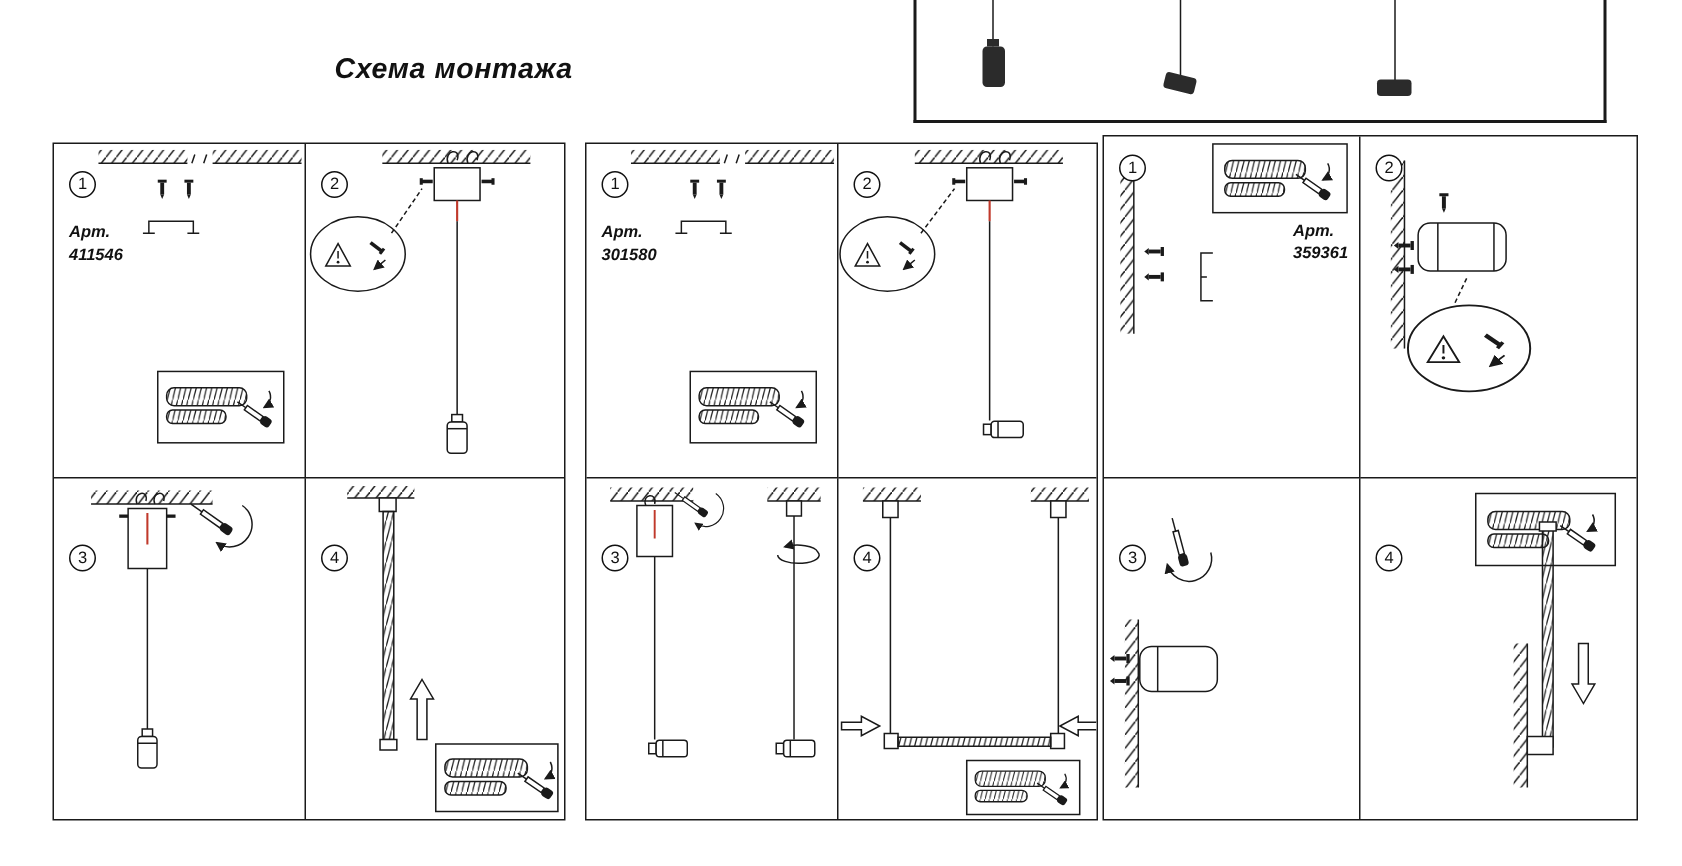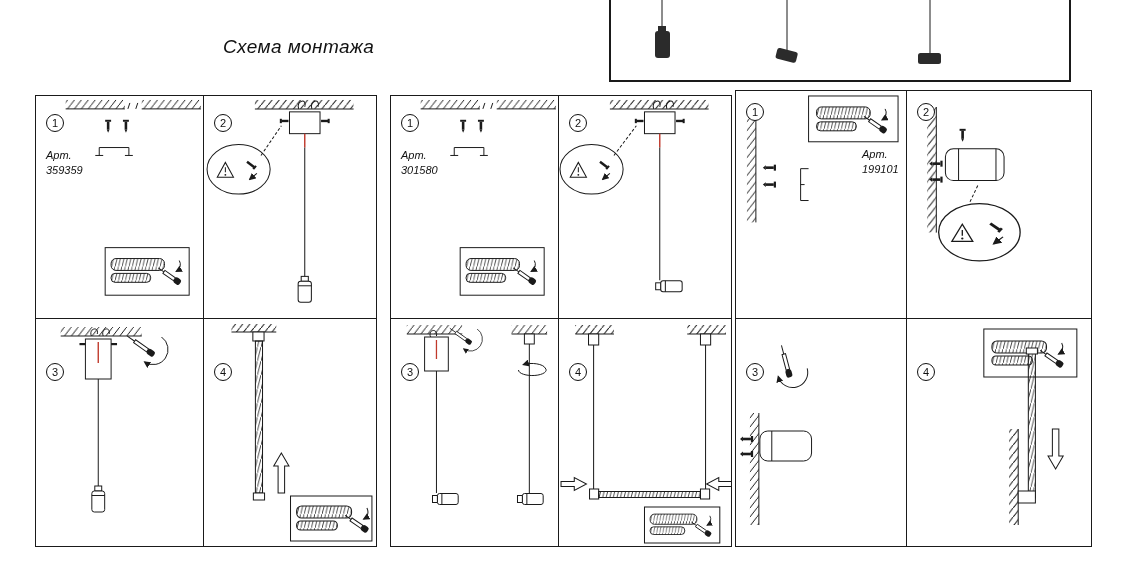--- a/index.html
+++ b/index.html
@@ -1,21 +1,21 @@
 <!DOCTYPE html>
 <html><head>
 <meta charset="utf-8">
 <style>
   html,body{margin:0;padding:0}
   body{
     width:1121px;height:577px;position:relative;background:#fff;
     font-family:"Liberation Sans",sans-serif;color:#111;overflow:hidden;
   }
   .title{
-    position:absolute;left:223px;top:36px;font-size:19px;font-weight:normal;
+    position:absolute;left:223px;top:36px;font-size:19px;font-weight:bold;
     font-style:italic;letter-spacing:.4px;
   }
   .display-box{
     position:absolute;left:609px;top:0;width:458px;height:80px;background:#fff;
     border:2px solid #1a1a1a;border-top:none;
   }
   .panel{
     position:absolute;background:#fff;border:1.5px solid #1a1a1a;
     display:grid;
   }
@@ -25,21 +25,21 @@
   .cell{position:relative;overflow:hidden}
   .cell.br{border-right:1.2px solid #1a1a1a}
   .cell.bb{border-bottom:1.2px solid #1a1a1a}
   .badge{
     position:absolute;left:10px;top:18px;width:16px;height:16px;
     border:1.2px solid #111;border-radius:50%;font-size:11px;line-height:16px;
     text-align:center;z-index:2;background:#fff;
   }
   .badge.low{top:44px}
   .badge.hi{top:12px}
-  .art{position:absolute;font-size:11px;font-weight:normal;font-style:italic;line-height:1.35;z-index:2}
+  .art{position:absolute;font-size:11px;font-weight:bold;font-style:italic;line-height:1.35;z-index:2}
   svg.draw{position:absolute;left:0;top:0;width:100%;height:100%;display:block}
   .s{stroke:#1a1a1a;stroke-width:1;fill:none}
   .sw{stroke:#1a1a1a;stroke-width:1;fill:#fff}
 </style>
 </head>
 <body>
 
 <svg width="0" height="0" style="position:absolute" aria-hidden="true">
   <defs>
     <pattern id="hatch" width="7" height="9" patternUnits="userSpaceOnUse">
@@ -121,21 +121,21 @@
     <rect x="307" y="53" width="23" height="11" rx="2.5" fill="#2b2b2b"></rect>
   </svg>
 </div>
 
 <div class="panel" id="panel1">
 
   <div class="cell br bb">
     <span class="badge">1</span>
     <div class="art" style="left:10px;top:52px">
       <span>Арт.</span><br>
-      <span>359359</span>
+      <span>411546</span>
     </div>
     <svg class="draw" viewBox="0 0 169 224" preserveAspectRatio="none">
       <rect x="30" y="4" width="60" height="9" style="fill:url(#hatch)"></rect>
       <line x1="30" y1="13" x2="90" y2="13" class="s" stroke-width="1.4"></line>
       <line x1="95" y1="7" x2="93" y2="13" class="s"></line>
       <line x1="103" y1="7" x2="101" y2="13" class="s"></line>
       <rect x="107" y="4" width="60" height="9" style="fill:url(#hatch)"></rect>
       <line x1="107" y1="13" x2="167" y2="13" class="s" stroke-width="1.4"></line>
       <use href="#screwV" x="70" y="24"></use>
       <use href="#screwV" x="88" y="24"></use>
@@ -294,21 +294,21 @@
     </svg>
   </div>
 </div>
 
 <div class="panel" id="panel3">
 
   <div class="cell br bb">
     <span class="badge hi">1</span>
     <div class="art" style="left:126px;top:56px">
       <span>Арт.</span><br>
-      <span>199101</span>
+      <span>359361</span>
     </div>
     <svg class="draw" viewBox="0 0 171 228" preserveAspectRatio="none">
       <rect x="11" y="14" width="9" height="118" style="fill:url(#hatch)"></rect>
       <line x1="20" y1="14" x2="20" y2="132" class="s" stroke-width="1.4"></line>
       <rect x="73" y="5" width="90" height="46" class="sw"></rect>
       <g transform="translate(78,10)">
           <use href="#term"></use>
         </g>
       <use href="#screwH" x="27" y="74"></use>
       <use href="#screwH" x="27" y="91"></use>

